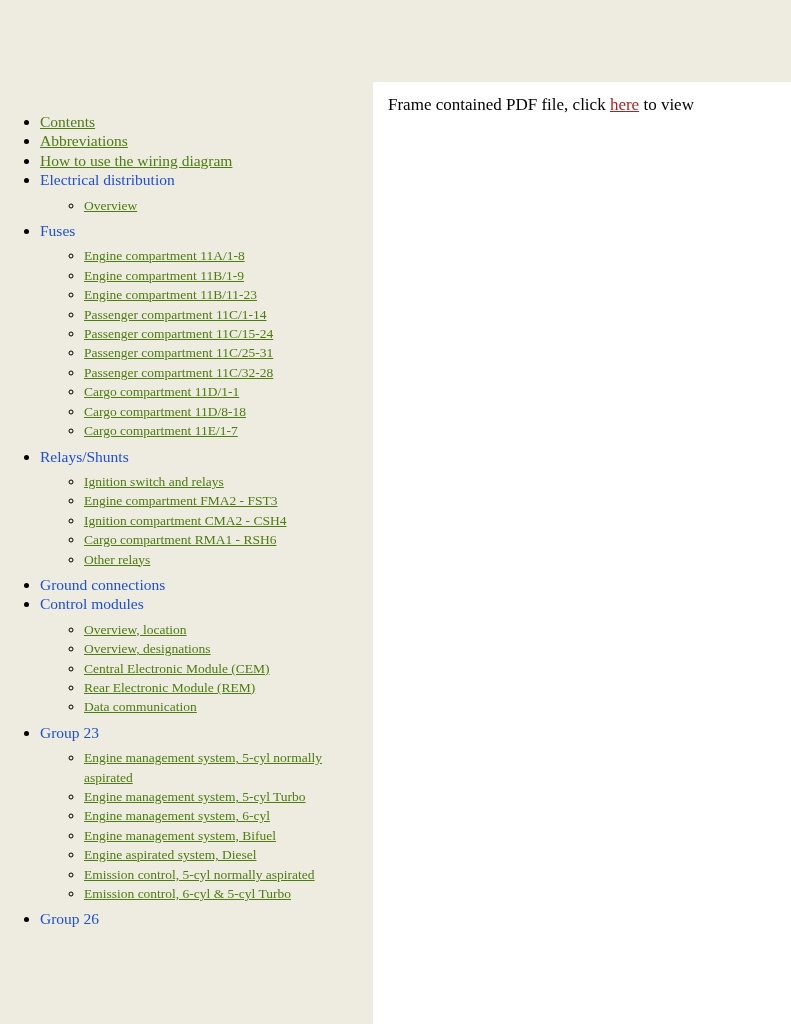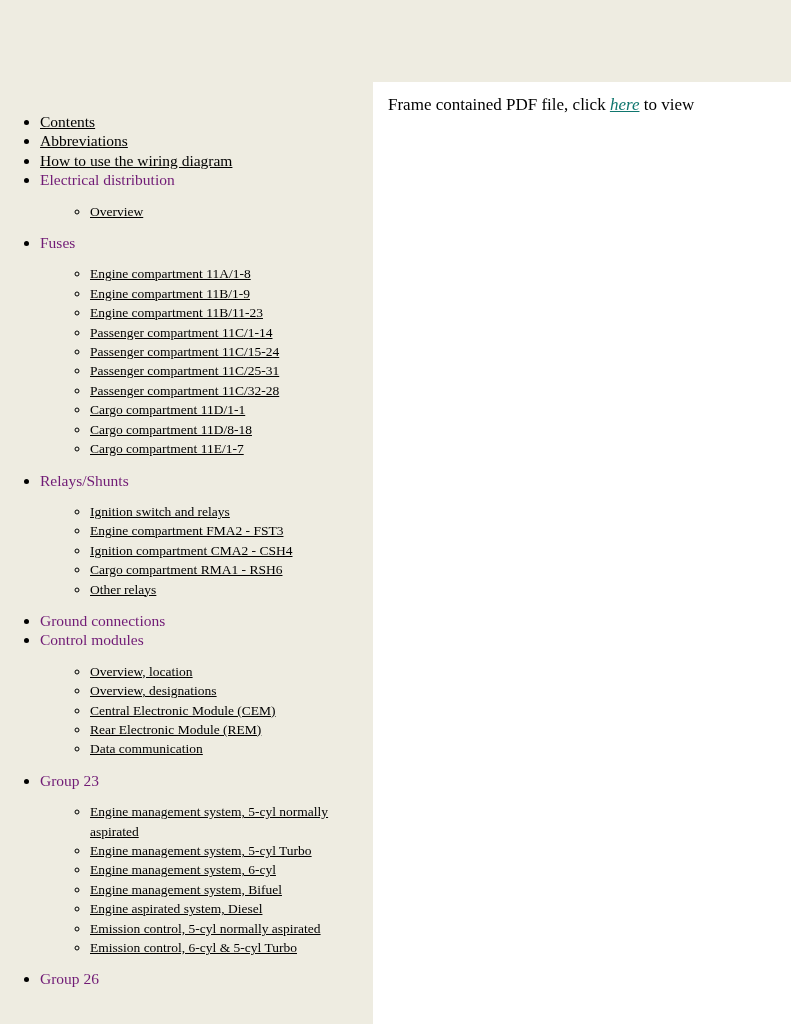--- a/index.html
+++ b/index.html
@@ -42,34 +42,34 @@
     list-style-type: disc;
   }
   ul.level1 > li {
     font-size: 15.5px;
     line-height: 19.4px;
     color: #000000;
     margin: 0;
     padding: 0;
   }
   ul.level2 {
-    margin: 12px;
+    margin: 6px;
     padding-left: 38px;
     list-style-type: circle;
   }
   ul.level2 > li {
     font-size: 13.5px;
     line-height: 19.4px;
     color: #000000;
   }
   a.nav-link {
-    color: #000000;
+    color: #4d7c0f;
   }
   span.nav-text {
-    color: #701a75;
+    color: #1d4ed8;
     font-family: Liberation Serif, serif;
   }
   
   .content-frame {
     position: absolute;
     left: 373px;
     top: 82px;
     width: 418px;
     height: 942px;
     background: #ffffff;
@@ -77,23 +77,22 @@
   .content-text {
     position: absolute;
     left: 15px;
     top: 12px;
     font-size: 17px;
     line-height: 22px;
     color: #000000;
     white-space: nowrap;
   }
   .content-text a {
-    color: #0f766e;
+    color: #b91c1c;
     text-decoration: underline;
-    font-style: italic;
   }
   
   .frame-divider {
     position: absolute;
     left: 373px;
     top: 82px;
     width: 1px;
     height: 942px;
     background: #d8d6cb;
   }

